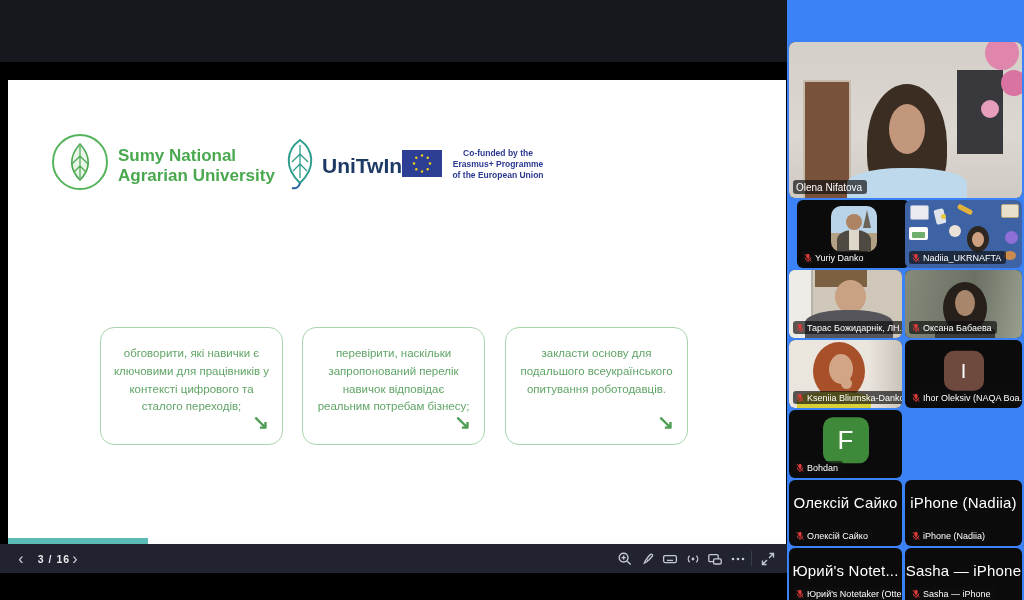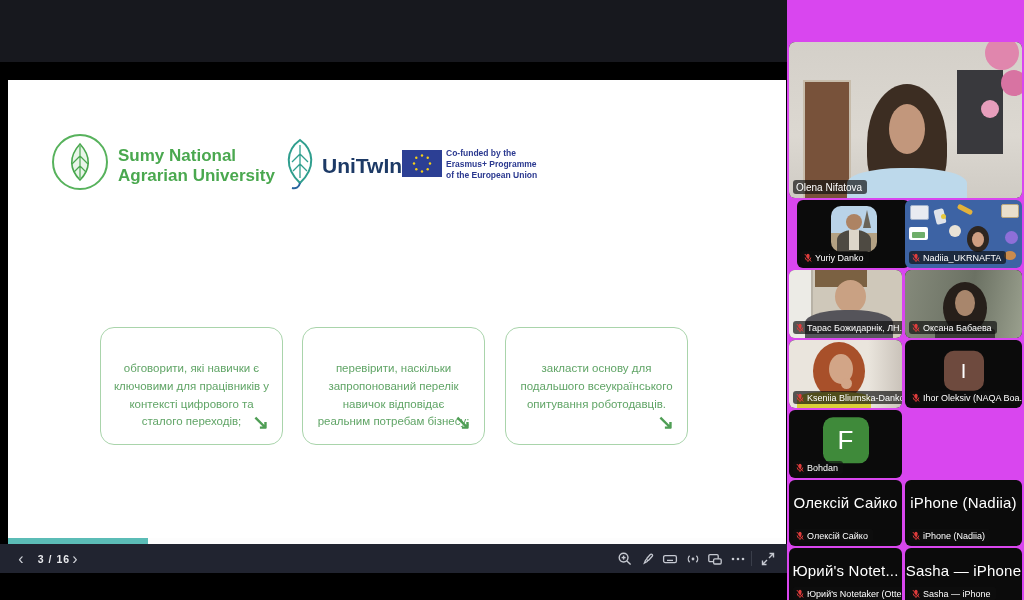--- a/index.html
+++ b/index.html
@@ -9,43 +9,43 @@
 
   
   #chrome-top{left:0;top:0;width:787px;height:62px;background:#17181e;}
   #tab-bar{left:0;top:62px;width:787px;height:18px;background:#000;}
   #green-dot{left:770px;top:69px;width:6px;height:6px;border-radius:50%;background:#3ed05e;}
 
   
   #slide{left:8px;top:80px;width:778px;height:458px;background:#ffffff;}
   .logo-row-text{color:#4aa84f;font-weight:700;font-size:17px;line-height:1.18;}
   #unitwin-text{color:#1d3a66;font-weight:700;font-size:21px;}
-  #eu-text{color:#2b3990;font-size:8.5px;line-height:1.3;font-weight:600;text-align:left;}
+  #eu-text{color:#2b3990;font-size:8.5px;line-height:1.3;font-weight:600;text-align:center;}
   #slide-title{left:0;top:138px;width:778px;text-align:center;color:#2e7d3c;
     font-size:34px;font-weight:700;letter-spacing:0.5px;}
   .goal-box{top:247px;width:183px;height:118px;border:1.6px solid #a9d4ab;border-radius:14px;
-    box-sizing:border-box;padding:32px 12px 0 12px;color:#61a567;font-size:11.5px;
+    box-sizing:border-box;padding:17px 12px 0 12px;color:#61a567;font-size:11.5px;
     line-height:1.55;text-align:center;}
   .goal-arrow{position:absolute;right:13px;bottom:6px;font-size:20px;color:#4f9e55;font-weight:700;}
   #slide-footer{left:0;top:420px;width:778px;text-align:center;color:#b3b3b3;font-size:10px;}
   #progress-track{left:8px;top:538px;width:778px;height:6px;background:#fdfdfd;}
   #progress-fill{left:0;top:0;width:140px;height:6px;background:#5bbcb6;}
 
   
   #toolbar{left:0;top:544px;width:787px;height:29px;background:#212430;}
   .tb-btn{position:absolute;top:0;height:29px;display:flex;align-items:center;justify-content:center;
     color:#cfd2d8;cursor:pointer;}
   .chev{font-size:16px;width:18px;}
   #page-ind{left:32px;width:44px;color:#e8e9ec;font-size:10.5px;font-weight:700;letter-spacing:1px;}
   .tb-icon{width:22px;}
   .tb-icon svg{display:block;}
   #tb-sep{left:751px;top:7px;width:1px;height:15px;background:#3a3e4a;}
 
   
-  #panel{left:787px;top:0;width:237px;height:600px;background:#d946ef;}
+  #panel{left:787px;top:0;width:237px;height:600px;background:#3b82f6;}
   .tile{position:absolute;background:#0b0b0b;border-radius:6px;overflow:hidden;}
   .name-tag{position:absolute;left:4px;bottom:4px;background:rgba(15,15,15,0.68);color:#fff;
     font-size:9px;padding:1.5px 5px 1.5px 3px;border-radius:3px;display:flex;align-items:center;
     gap:3px;white-space:nowrap;max-width:calc(100% - 10px);overflow:hidden;}
   .name-tag svg{flex:0 0 auto;}
   .big-name{position:absolute;left:0;top:14px;width:100%;text-align:center;color:#fff;
     font-size:15px;letter-spacing:0.2px;}
   .sq-avatar{position:absolute;left:50%;top:50%;transform:translate(-50%,-58%);
     border-radius:10px;display:flex;align-items:center;justify-content:center;
     color:#fff;font-weight:400;}

